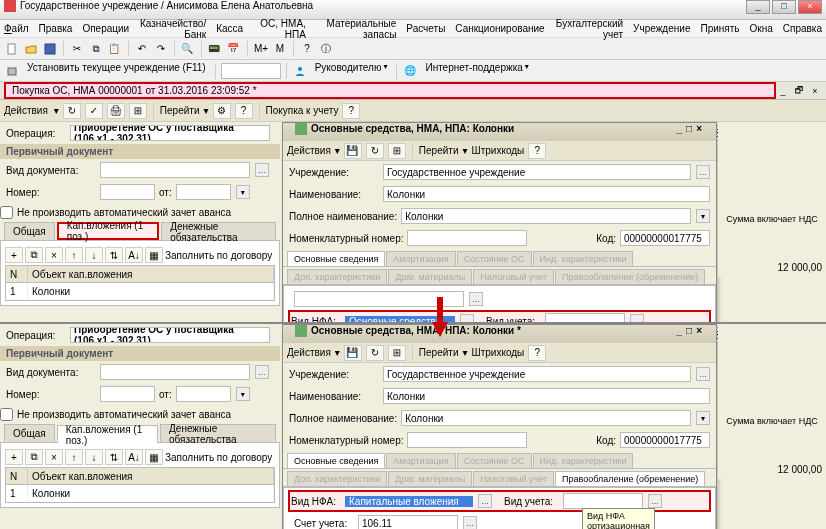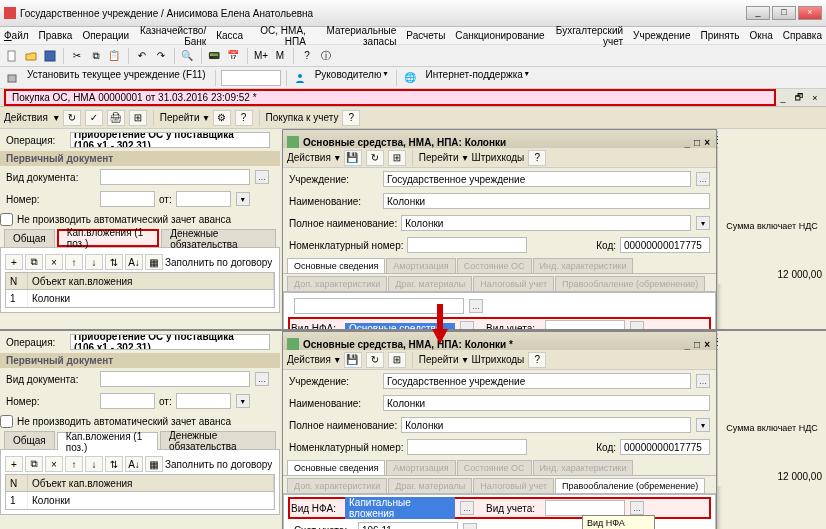--- a/index.html
+++ b/index.html
@@ -1,17 +1,17 @@
 <!DOCTYPE html>
 <html><head>
 <meta charset="utf-8">
 <style>
 * { box-sizing: border-box; margin: 0; padding: 0; }
 body { font-family: Tahoma, Arial, sans-serif; font-size: 10px; background: #e8e8e8; color: #000; width: 826px; }
-.titlebar { background: linear-gradient(#fcfcfc,#e0e0e0); height: 27px; display: flex; align-items: center; padding: 0 4px; border-bottom: 1px solid #bbb; }
+.titlebar { background: linear-gradient(#fcfcfc,#e0e0e0); height: 20px; display: flex; align-items: flex-start; padding: 0 4px; border-bottom: 1px solid #bbb; }
 .titlebar-icon { width: 12px; height: 12px; background: #d44; margin-right: 4px; }
 .winbtns { margin-left: auto; display: flex; gap: 2px; }
 .winbtn { width: 24px; height: 14px; background: linear-gradient(#f0f0f0,#ccc); border: 1px solid #999; text-align: center; line-height: 10px; font-size: 9px; }
 .winbtn.close { background: linear-gradient(#f88,#d44); color: #fff; }
 .menubar { background: #f5f5f5; height: 18px; display: flex; align-items: center; padding: 0 4px; gap: 10px; border-bottom: 1px solid #ddd; }
 .menubar span { cursor: default; text-align: right; }
 .menubar u { text-decoration: underline; }
 .toolbar { background: #f0f0f0; height: 22px; display: flex; align-items: center; padding: 0 4px; gap: 3px; border-bottom: 1px solid #ccc; }
 .tb-sep { width: 1px; height: 16px; background: #ccc; margin: 0 2px; }
 .tb-icon { width: 16px; height: 16px; border: 1px solid transparent; display: inline-flex; align-items: center; justify-content: center; }
@@ -38,21 +38,21 @@
 .tab { background: #e0ddd0; border: 1px solid #bbb; border-bottom: none; padding: 2px 8px; height: 18px; display: flex; align-items: center; }
 .tab.active { background: #fff; position: relative; top: 1px; }
 .tab.hl { border: 2px solid #c00; background: #fee; }
 .tab-content { background: #fff; padding: 4px; border: 1px solid #bbb; border-top: none; }
 .mini-tb { display: flex; gap: 2px; padding: 2px 0; align-items: center; }
 .grid-head { display: flex; background: #e8e4d0; border: 1px solid #bbb; height: 18px; }
 .grid-head .cell { border-right: 1px solid #ccc; padding: 2px 4px; display: flex; align-items: center; }
 .grid-row { display: flex; background: #fff; border: 1px solid #bbb; border-top: none; height: 18px; }
 .grid-row .cell { border-right: 1px solid #eee; padding: 2px 4px; display: flex; align-items: center; }
 .dialog { position: absolute; background: #f0eedc; border: 1px solid #888; box-shadow: 2px 2px 4px rgba(0,0,0,.2); }
-.dialog-title { background: linear-gradient(#e0dcc8,#d0ccb8); height: 18px; display: flex; align-items: flex-end; padding: 0 4px; font-weight: bold; }
+.dialog-title { background: linear-gradient(#e0dcc8,#d0ccb8); height: 18px; display: flex; align-items: flex-start; padding: 0 12px; font-weight: bold; }
 .dialog-title .icon { width: 12px; height: 12px; background: #6a6; margin-right: 4px; }
 .inner-tabs { display: flex; gap: 1px; padding: 2px 4px 0 4px; border-bottom: 1px solid #bbb; }
 .inner-tab { background: #e0ddd0; border: 1px solid #bbb; border-bottom: none; padding: 2px 6px; font-size: 9px; color: #888; }
 .inner-tab.active { background: #fff; color: #000; }
 .inner-tab.disabled { color: #aaa; }
 .hl-field { border: 2px solid #c00; background: #fee; padding: 1px; }
 .blue-sel { background: #4080e0; color: #fff; padding: 0 4px; }
 .arrow-down { position: absolute; left: 430px; width: 20px; height: 40px; z-index: 10; }
 .side-col { background: #f0eedc; }
 .tooltip { position: absolute; background: #ffffe0; border: 1px solid #888; padding: 2px 4px; font-size: 9px; z-index: 20; }
@@ -443,21 +443,21 @@
       </div>
       <div class="inner-tabs" style="border-top:none">
         <div class="inner-tab disabled">Доп. характеристики</div>
         <div class="inner-tab disabled">Драг. материалы</div>
         <div class="inner-tab disabled">Налоговый учет</div>
         <div class="inner-tab" style="background:#fff;color:#000">Правооблаление (обременение)</div>
       </div>
       <div style="background:#fff;padding:2px 4px;border:1px solid #bbb;position:relative">
         <div class="op-row hl-field">
           <span style="width:50px">Вид НФА:</span>
-          <span class="blue-sel" style="width:110px">Капитальные вложения</span>
+          <span class="blue-sel" style="width:128px">Капитальные вложения</span>
           <span class="fld-btn">…</span>
           <span style="width:55px;margin-left:8px">Вид учета:</span>
           <span class="field" style="width:80px"></span>
           <span class="fld-btn">…</span>
         </div>
         <div class="op-row">
           <span style="width:60px">Счет учета:</span>
           <span class="field" style="width:100px">106.11</span>
           <span class="fld-btn">…</span>
         </div>

